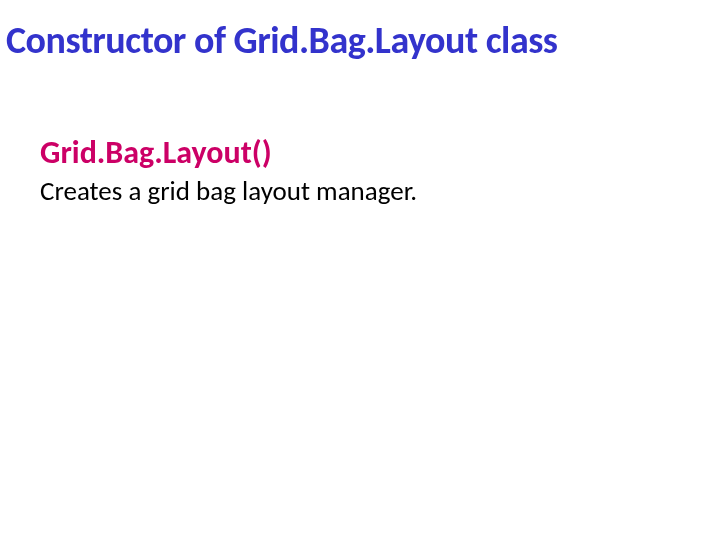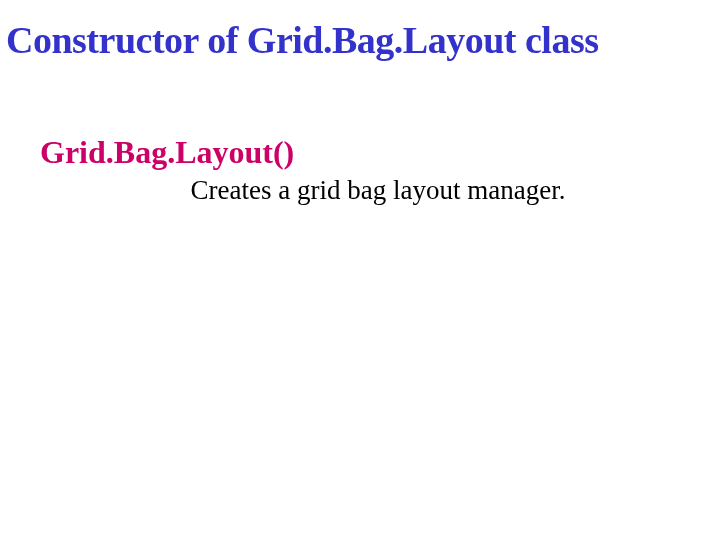--- a/index.html
+++ b/index.html
@@ -11,21 +11,20 @@
       width: 720px;
       height: 540px;
       background: #ffffff;
       font-family: Calibri, 'Segoe UI', Arial, sans-serif;
       overflow: hidden;
     }
     .slide {
       width: 100%;
       height: 100%;
       padding: 20px 4px 0 0;
-      font-family: Liberation Serif, serif;
     }
     .title {
       font-size: 38px;
       font-weight: bold;
       color: #3333cc;
       padding-left: 6px;
       line-height: 1.1;
       letter-spacing: -0.5px;
     }
     .content {
@@ -36,21 +35,20 @@
       font-size: 32px;
       font-weight: bold;
       color: #cc0066;
       line-height: 1.3;
     }
     .description {
       font-size: 27px;
       font-weight: normal;
       color: #000000;
       line-height: 1.3;
-      text-align: center;
     }
   </style>
 </head>
 <body>
 
 <div class="slide">
   <h1 class="title">Constructor of Grid.Bag.Layout class</h1>
   <div class="content">
     <div class="constructor-name">Grid.Bag.Layout()</div>
     <div class="description">Creates a grid bag layout manager.</div>

